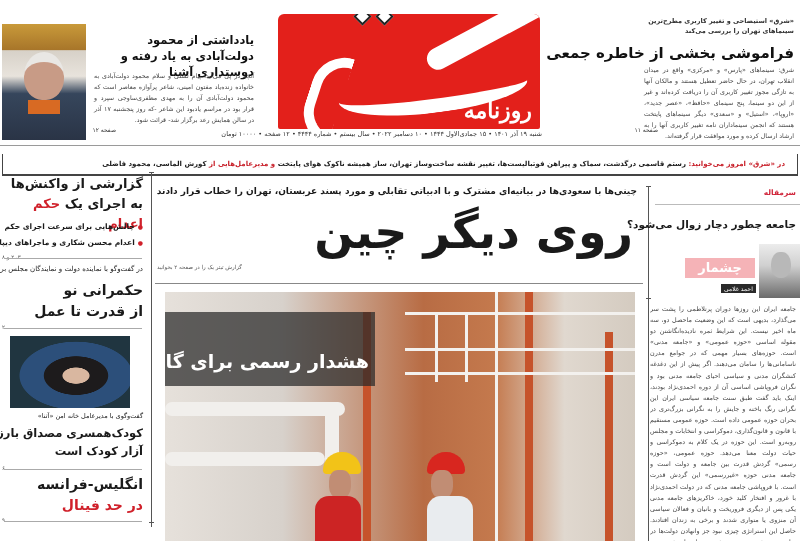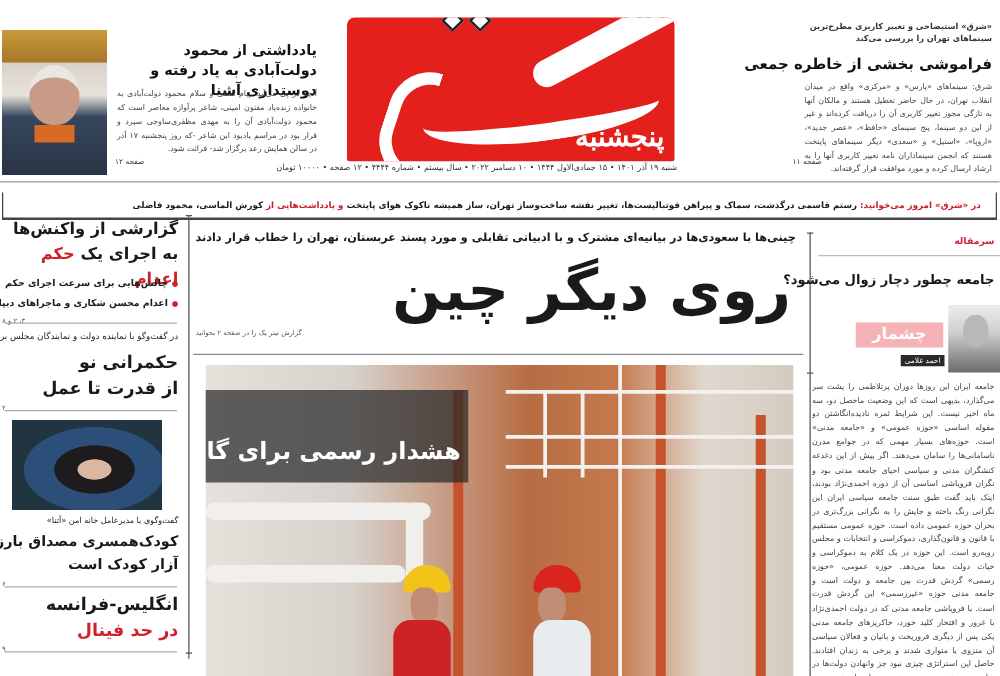--- a/index.html
+++ b/index.html
@@ -19,21 +19,21 @@
   .teaser-left { position: absolute; left: 0; top: 10px; width: 258px; height: 132px; }
   .teaser-left .photo { position: absolute; left: 2px; top: 14px; width: 84px; height: 116px; background: linear-gradient(180deg, #c99a3a 0%, #a8762a 22%, #d7d1c8 23%, #e8e3dc 45%, #36465c 60%, #2a3446 100%); }
   .teaser-left .photo .head { position: absolute; left: 22px; top: 28px; width: 40px; height: 48px; border-radius: 50% 50% 45% 45%; background: #c89b86; border-top: 10px solid #e9e7e4; }
   .teaser-left .photo .scarf { position: absolute; left: 26px; top: 76px; width: 32px; height: 14px; background: #d86a23; }
   .teaser-left .title { position: absolute; right: 4px; top: 22px; width: 160px; font-weight: bold; font-size: 11.5px; line-height: 16px; text-align: right; color: #111; }
   .teaser-left .body { position: absolute; right: 4px; top: 60px; width: 160px; font-size: 6.3px; line-height: 11px; text-align: justify; color: #444; }
   .teaser-left .page { position: absolute; right: 142px; top: 116px; font-size: 6px; color: #333; }
 
   .teaser-right { position: absolute; right: 0; top: 10px; width: 258px; height: 132px; }
   .teaser-right .kicker { position: absolute; right: 6px; top: 6px; width: 150px; font-size: 6.5px; line-height: 10px; font-weight: bold; text-align: right; color: #333; }
-  .teaser-right .title { position: absolute; right: 6px; top: 34px; width: 150px; font-weight: bold; font-size: 12px; text-align: left; color: #111; white-space: nowrap; }
+  .teaser-right .title { position: absolute; right: 6px; top: 34px; width: 150px; font-weight: bold; font-size: 15px; text-align: left; color: #111; white-space: nowrap; }
   .teaser-right .body { position: absolute; right: 6px; top: 54px; width: 150px; font-size: 6.3px; line-height: 11px; text-align: justify; color: #444; }
   .teaser-right .page { position: absolute; right: 142px; top: 116px; font-size: 6px; color: #333; }
 
   .top-rule { position: absolute; left: 0; top: 145px; width: 800px; height: 1px; background: #9a9a9a; }
 
   
   .strip { position: absolute; left: 2px; top: 154px; width: 796px; height: 22px; border: 1px solid #444; border-top: none; border-bottom-width: 2px; background: #fff; font-size: 7px; line-height: 20px; padding-right: 12px; text-align: right; white-space: nowrap; font-weight: bold; }
   .strip .red { color: #c8202a; }
 
   
@@ -99,37 +99,37 @@
   </div>
 
   <div class="logo-box">
     <div class="logo-dot" style="left:222px;"></div>
     <div class="logo-dot" style="left:240px;"></div>
     <div class="logo-dot" style="left:78px;"></div>
     <div class="logo-dot" style="left:100px;"></div>
     <div class="logo-stroke-c"></div>
     <div class="logo-stroke-a"></div>
     <div class="logo-stroke-b"></div>
-    <div class="logo-sub">پنجشنبه</div>
+    <div class="logo-sub">روزنامه</div>
   </div>
   <div class="logo-dates">شنبه ۱۹ آذر ۱۴۰۱  •  ۱۵ جمادی‌الاول ۱۴۴۴  •  ۱۰ دسامبر ۲۰۲۲  •  سال بیستم  •  شماره ۴۴۴۴  •  ۱۲ صفحه  •  ۱۰۰۰۰ تومان</div>
 
   <div class="teaser-right">
     <div class="kicker">«شرق» استیضاحی و تغییر کاربری مطرح‌ترین سینماهای تهران را بررسی می‌کند</div>
     <div class="title">فراموشی بخشی از خاطره جمعی</div>
     <div class="body">شرق: سینماهای «پارس» و «مرکزی» واقع در میدان انقلاب تهران، در حال حاضر تعطیل هستند و مالکان آنها به تازگی مجوز تغییر کاربری آن را دریافت کرده‌اند و غیر از این دو سینما، پنج سینمای «حافظ»، «عصر جدید»، «اروپا»، «استیل» و «سعدی» دیگر سینماهای پایتخت هستند که انجمن سینماداران نامه تغییر کاربری آنها را به ارشاد ارسال کرده و مورد موافقت قرار گرفته‌اند.</div>
     <div class="page">صفحه ۱۱</div>
   </div>
   <div class="top-rule"></div>
 </div>
 
 <div class="strip">
   <span class="red">در «شرق» امروز می‌خوانید:</span>
   <span>رستم قاسمی درگذشت، سماک و پیراهن فوتبالیست‌ها، تغییر نقشه ساخت‌وساز تهران، ساز همیشه ناکوک هوای پایتخت</span>
-  <span class="red">و یادداشت‌هایی از</span>
+  <span class="red">و مدیرعامل‌هایی از</span>
   <span>کورش الماسی، محمود فاضلی</span>
 </div>
 
 <div class="editorial">
   <div class="label">سرمقاله</div>
   <div class="rule"></div>
   <div class="title">جامعه چطور دچار زوال می‌شود؟</div>
   <div class="author-photo">
       <div class="face"></div>
     </div>

